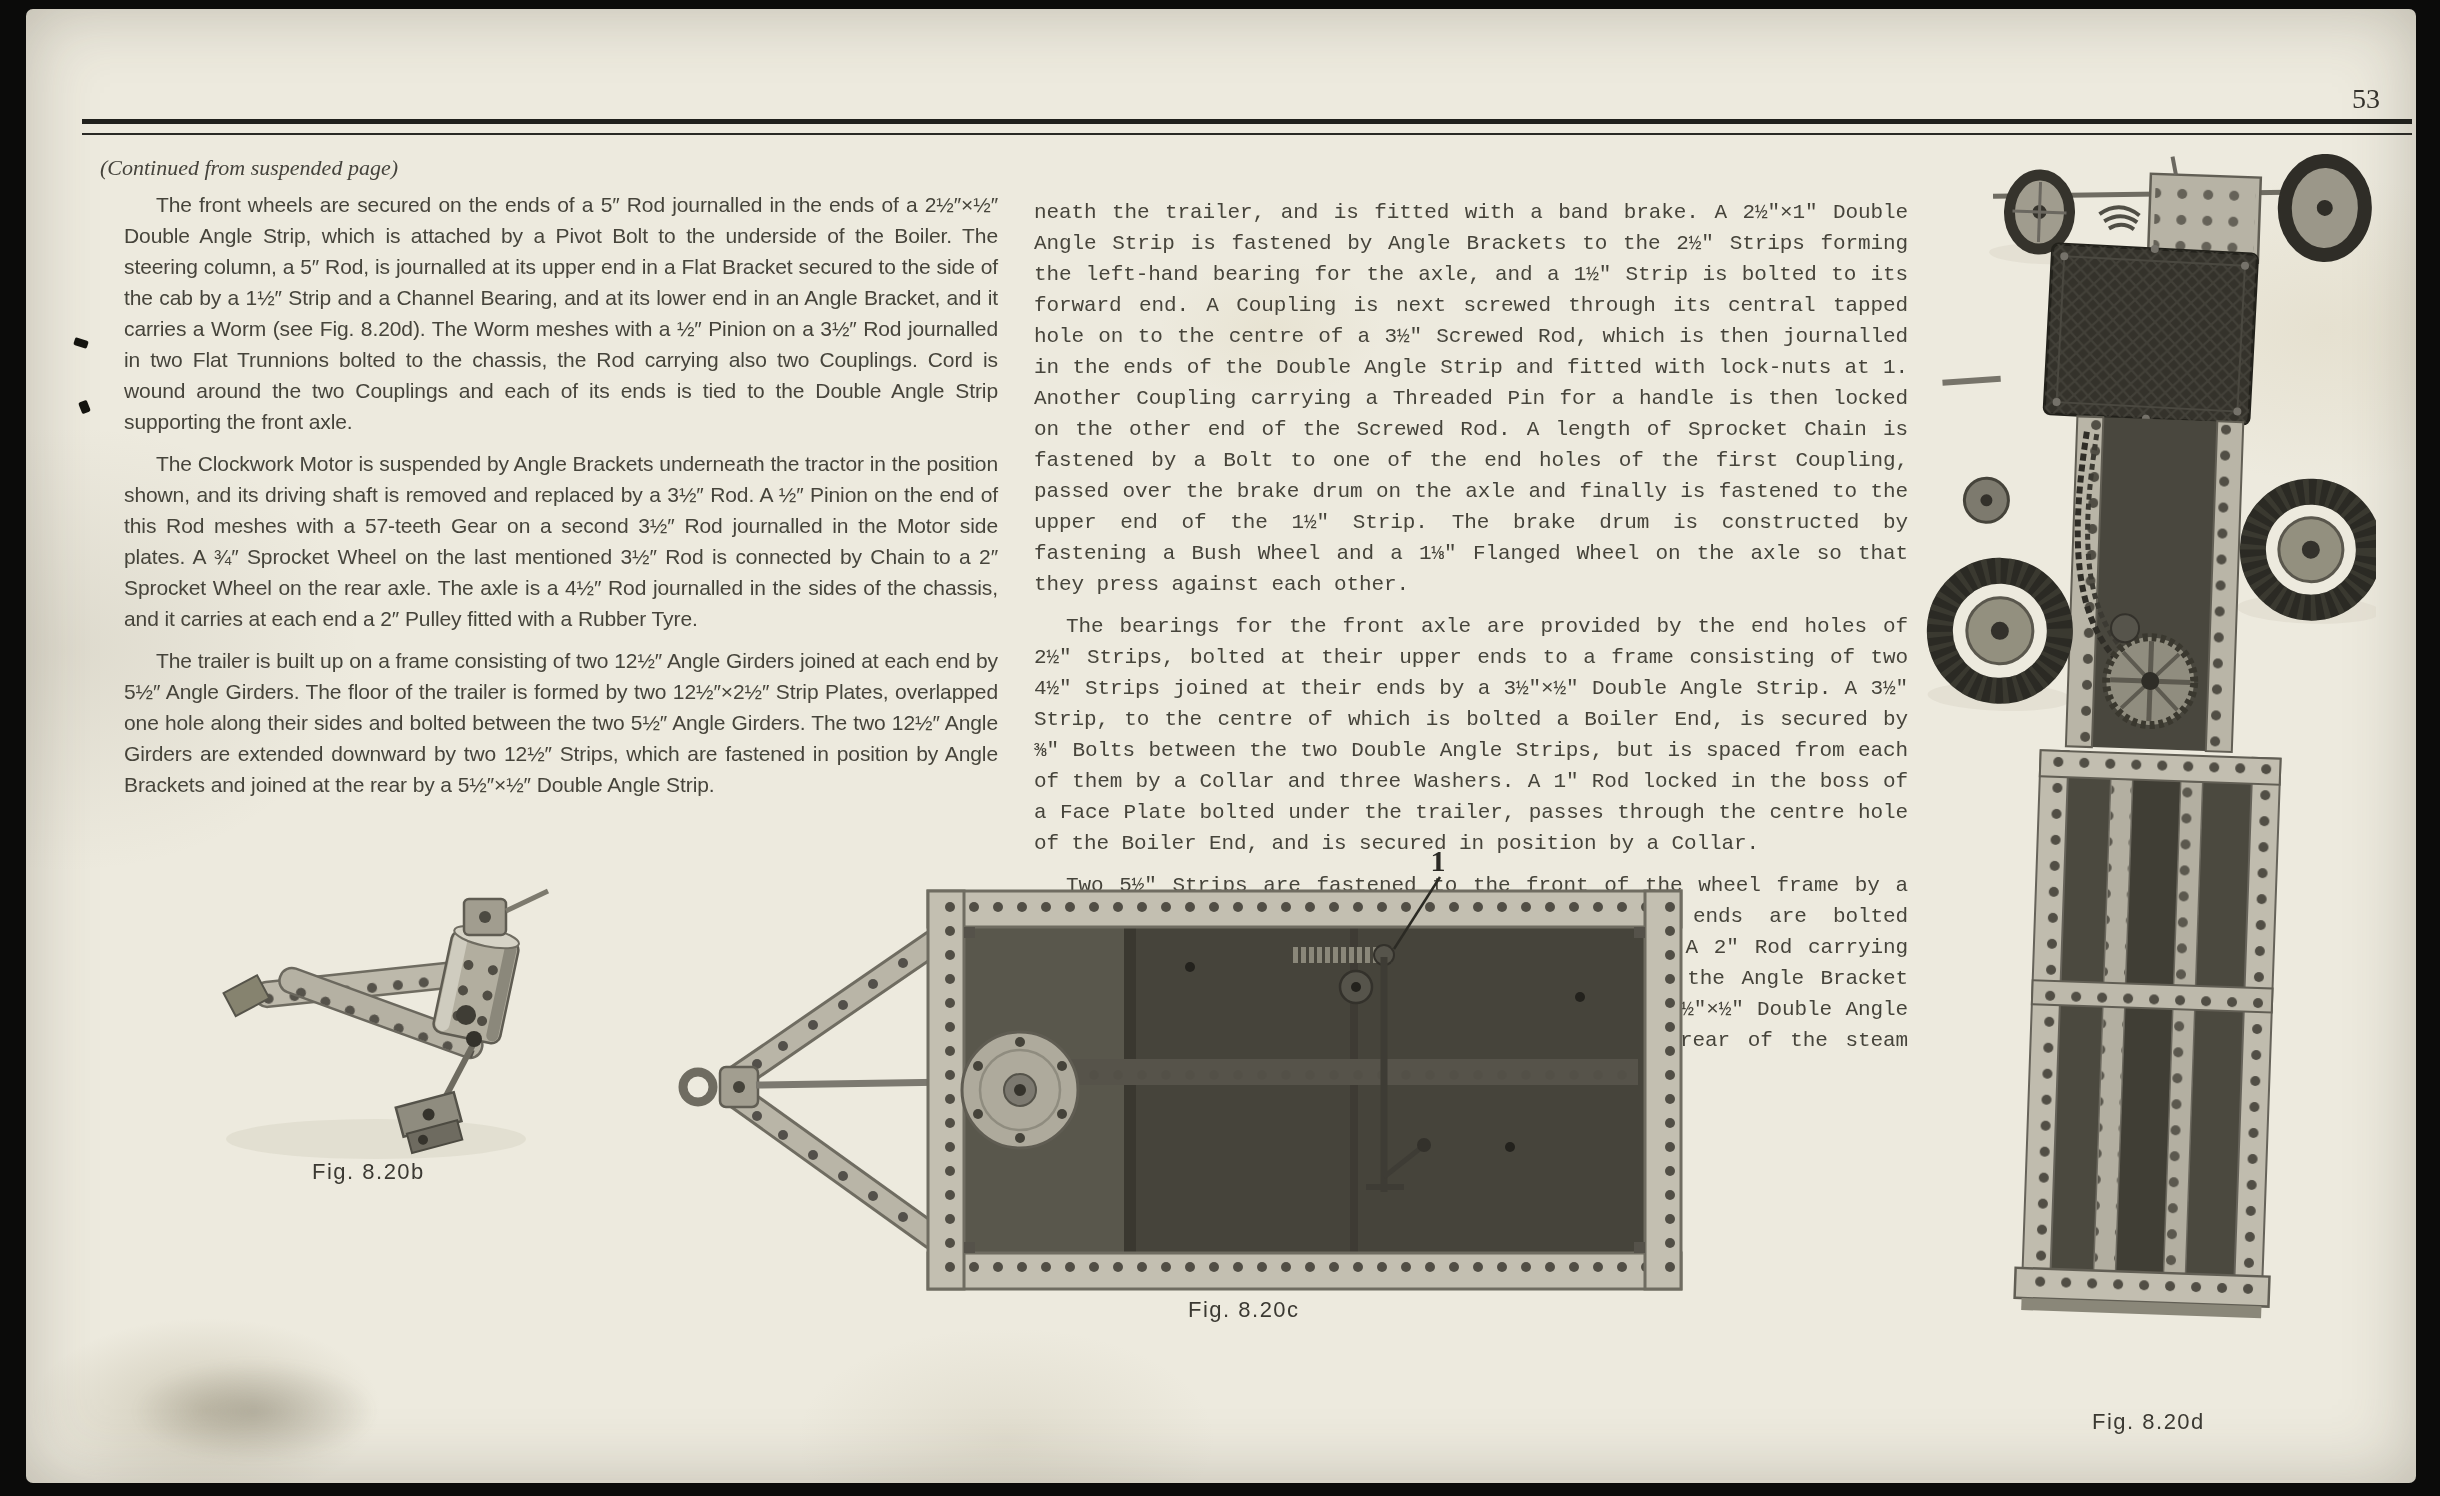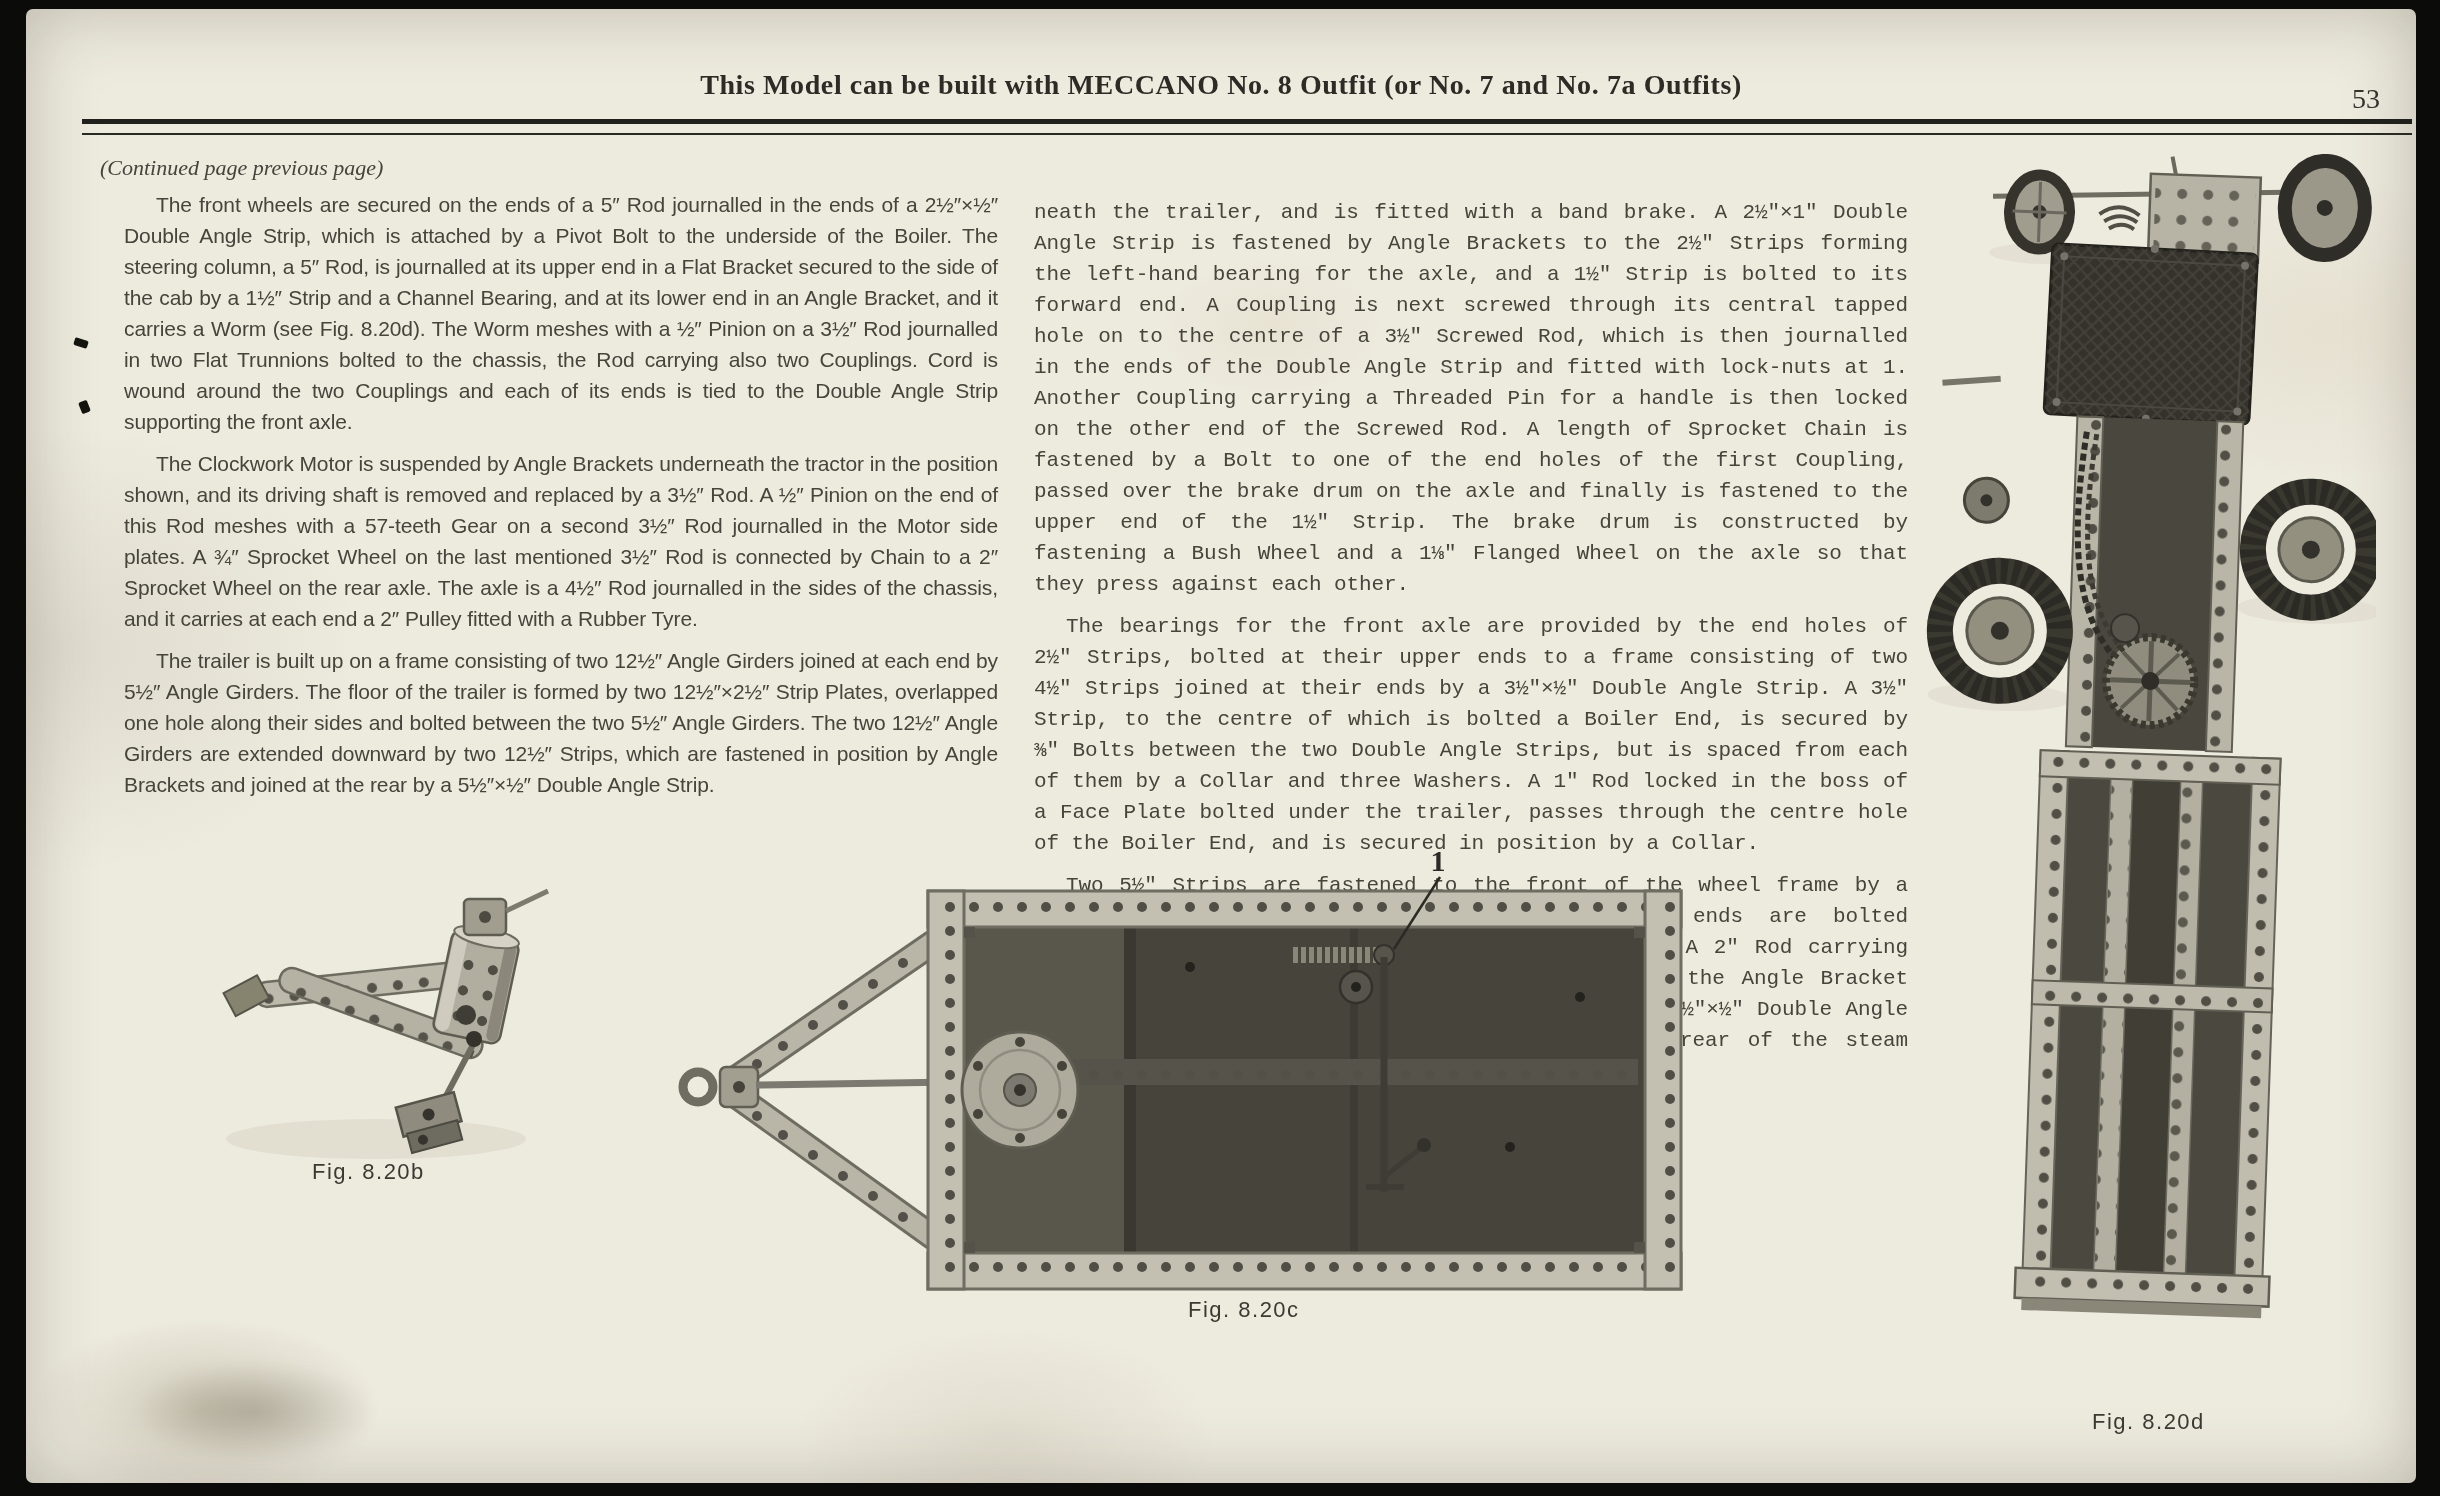--- a/index.html
+++ b/index.html
@@ -64,25 +64,24 @@
     position:absolute;left:108px;top:1352px;width:240px;height:100px;
     background:radial-gradient(closest-side, rgba(108,102,84,.35), transparent);
     filter:blur(5px);
   }
 </style>
 </head>
 <body>
 
 <div class="page">
 
-  <div class="header-title">This Model can be built with MECCANO No. 8 Outfit (or No. 7 and No. 7a Outfits)</div>
   <div class="page-number">53</div>
   <div class="header-rule"></div>
 
-  <div class="continued-note">(Continued page previous page)</div>
+  <div class="continued-note">(Continued from suspended page)</div>
 
   <div class="col col-left">
     <p>The front wheels are secured on the ends of a 5″ Rod journalled in the ends of a 2½″×½″ Double Angle Strip, which is attached by a Pivot Bolt to the underside of the Boiler.  The steering column, a 5″ Rod, is journalled at its upper end in a Flat Bracket secured to the side of the cab by a 1½″ Strip and a Channel Bearing, and at its lower end in an Angle Bracket, and it carries a Worm (see Fig. 8.20d).  The Worm meshes with a ½″ Pinion on a 3½″ Rod journalled in two Flat Trunnions bolted to the chassis, the Rod carrying also two Couplings.  Cord is wound around the two Couplings and each of its ends is tied to the Double Angle Strip supporting the front axle.</p>
     <p>The Clockwork Motor is suspended by Angle Brackets underneath the tractor in the position shown, and its driving shaft is removed and replaced by a 3½″ Rod.  A ½″ Pinion on the end of this Rod meshes with a 57-teeth Gear on a second 3½″ Rod journalled in the Motor side plates.  A ¾″ Sprocket Wheel on the last mentioned 3½″ Rod is connected by Chain to a 2″ Sprocket Wheel on the rear axle.  The axle is a 4½″ Rod journalled in the sides of the chassis, and it carries at each end a 2″ Pulley fitted with a Rubber Tyre.</p>
     <p>The trailer is built up on a frame consisting of two 12½″ Angle Girders joined at each end by 5½″ Angle Girders.  The floor of the trailer is formed by two 12½″×2½″ Strip Plates, overlapped one hole along their sides and bolted between the two 5½″ Angle Girders.  The two 12½″ Angle Girders are extended downward by two 12½″ Strips, which are fastened in position by Angle Brackets and joined at the rear by a 5½″×½″ Double Angle Strip.</p>
   </div>
 
   <div class="col col-right">
     <p class="no-indent">neath the trailer, and is fitted with a band brake.  A 2½″×1″ Double Angle Strip is fastened by Angle Brackets to the 2½″ Strips forming the left-hand bearing for the axle, and a 1½″ Strip is bolted to its forward end.  A Coupling is next screwed through its central tapped hole on to the centre of a 3½″ Screwed Rod, which is then journalled in the ends of the Double Angle Strip and fitted with lock-nuts at 1.  Another Coupling carrying a Threaded Pin for a handle is then locked on the other end of the Screwed Rod.  A length of Sprocket Chain is fastened by a Bolt to one of the end holes of the first Coupling, passed over the brake drum on the axle and finally is fastened to the upper end of the 1½″ Strip.  The brake drum is constructed by fastening a Bush Wheel and a 1⅛″ Flanged Wheel on the axle so that they press against each other.</p>
     <p>The bearings for the front axle are provided by the end holes of 2½″ Strips, bolted at their upper ends to a frame consisting of two 4½″ Strips joined at their ends by a 3½″×½″ Double Angle Strip.  A 3½″ Strip, to the centre of which is bolted a Boiler End, is secured by ⅜″ Bolts between the two Double Angle Strips, but is spaced from each of them by a Collar and three Washers.  A 1″ Rod locked in the boss of a Face Plate bolted under the trailer, passes through the centre hole of the Boiler End, and is secured in position by a Collar.</p>

